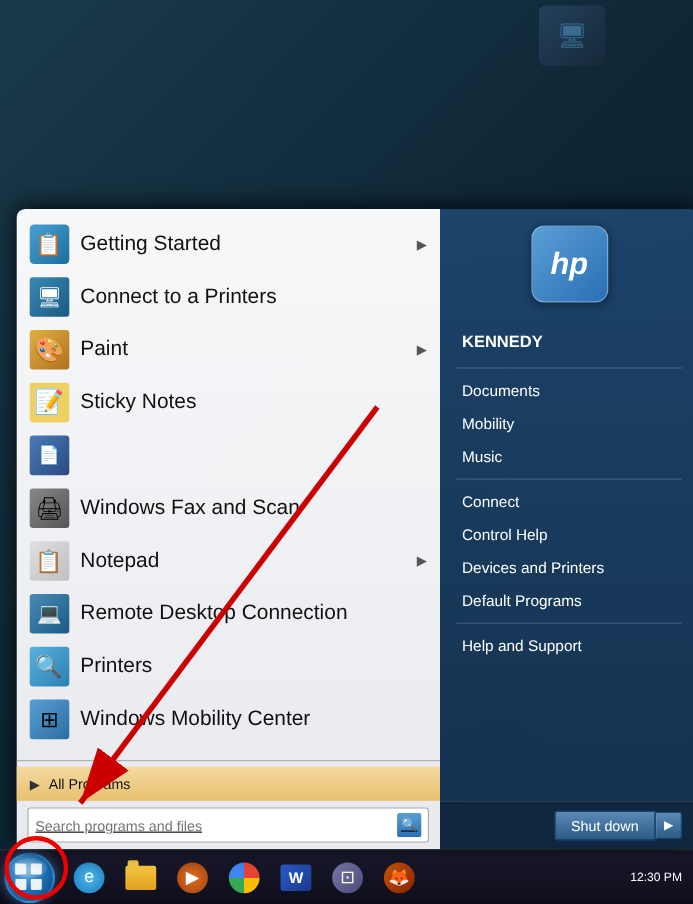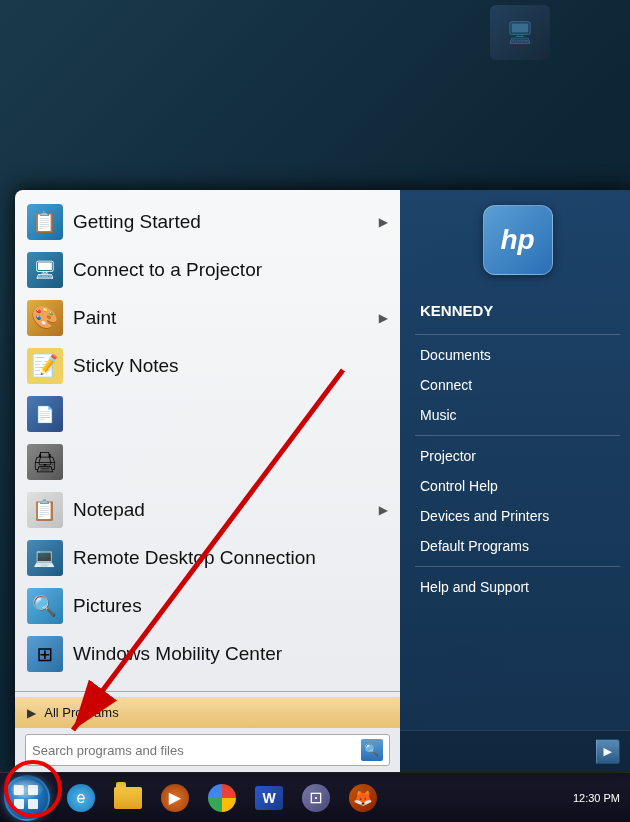--- a/index.html
+++ b/index.html
@@ -247,20 +247,21 @@
     
     .search-bar {
       display: flex;
       align-items: center;
       background: white;
       border: 1px solid #aaa;
       margin: 6px 10px;
       border-radius: 3px;
       padding: 4px 6px;
       gap: 5px;
+      text-decoration: underline;
     }
 
     .search-input {
       flex: 1;
       border: none;
       outline: none;
       font-size: 13px;
       color: #666;
       background: transparent;
     }
@@ -480,56 +481,57 @@
       <div class="menu-items">
 
         <div class="menu-item">
           <div class="menu-item-icon icon-getting-started">📋</div>
           <span class="menu-item-label">Getting Started</span>
           <span class="menu-item-arrow">▶</span>
         </div>
 
         <div class="menu-item">
           <div class="menu-item-icon icon-projector">🖥</div>
-          <span class="menu-item-label">Connect to a Projector</span>
+          <span class="menu-item-label">Connect to a Printers</span>
         </div>
 
         <div class="menu-item">
           <div class="menu-item-icon icon-paint">🎨</div>
           <span class="menu-item-label">Paint</span>
           <span class="menu-item-arrow">▶</span>
         </div>
 
         <div class="menu-item">
           <div class="menu-item-icon icon-sticky">📝</div>
           <span class="menu-item-label">Sticky Notes</span>
         </div>
 
         <div class="menu-item">
           <div class="menu-item-icon icon-xps">📄</div>
         </div>
 
         <div class="menu-item">
           <div class="menu-item-icon icon-fax">🖨</div>
+          <span class="menu-item-label">Windows Fax and Scan</span>
         </div>
 
         <div class="menu-item">
           <div class="menu-item-icon icon-notepad">📋</div>
           <span class="menu-item-label">Notepad</span>
           <span class="menu-item-arrow">▶</span>
         </div>
 
         <div class="menu-item">
           <div class="menu-item-icon icon-remote">💻</div>
           <span class="menu-item-label">Remote Desktop Connection</span>
         </div>
 
         <div class="menu-item">
           <div class="menu-item-icon icon-magnifier">🔍</div>
-          <span class="menu-item-label">Pictures</span>
+          <span class="menu-item-label">Printers</span>
         </div>
 
         <div class="menu-item">
           <div class="menu-item-icon icon-mobility">⊞</div>
           <span class="menu-item-label">Windows Mobility Center</span>
         </div>
 
       </div>
 
       <div class="menu-separator"></div>
@@ -558,50 +560,53 @@
         <div class="right-menu-item username">
           <span>KENNEDY</span>
         </div>
 
         <div class="right-separator"></div>
 
         <div class="right-menu-item">
           <span>Documents</span>
         </div>
         <div class="right-menu-item">
+          <span>Mobility</span>
+        </div>
+        <div class="right-menu-item">
+          <span>Music</span>
+        </div>
+
+        <div class="right-separator"></div>
+
+        <div class="right-menu-item">
           <span>Connect</span>
         </div>
         <div class="right-menu-item">
-          <span>Music</span>
+          <span>Control Help</span>
+        </div>
+        <div class="right-menu-item">
+          <span>Devices and Printers</span>
+        </div>
+        <div class="right-menu-item">
+          <span>Default Programs</span>
         </div>
 
         <div class="right-separator"></div>
 
         <div class="right-menu-item">
-          <span>Projector</span>
-        </div>
-        <div class="right-menu-item">
-          <span>Control Help</span>
-        </div>
-        <div class="right-menu-item">
-          <span>Devices and Printers</span>
-        </div>
-        <div class="right-menu-item">
-          <span>Default Programs</span>
-        </div>
-
-        <div class="right-separator"></div>
-
-        <div class="right-menu-item">
           <span>Help and Support</span>
         </div>
 
       </div>
 
       <div class="shutdown-bar">
+        <button class="shutdown-btn">
+          <span>Shut down</span>
+        </button>
         <button class="shutdown-arrow-btn">
           <span>▶</span>
         </button>
       </div>
 
     </div>
   </div>
 
   <div class="taskbar">
 

